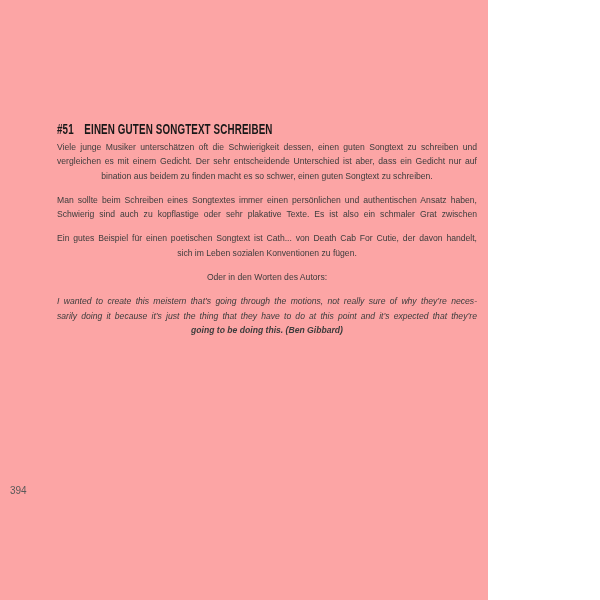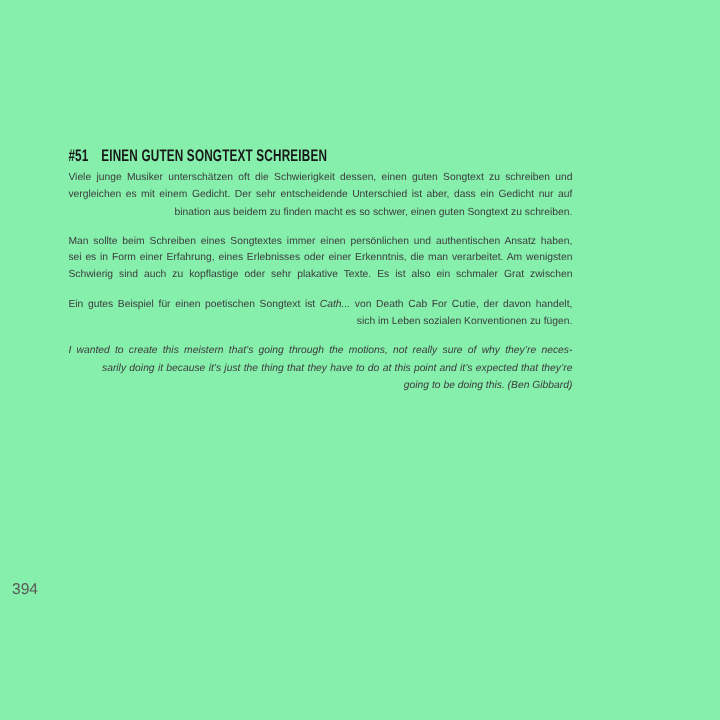--- a/index.html
+++ b/index.html
@@ -2,23 +2,23 @@
 <html><head>
 <meta charset="utf-8">
 <style>
   html, body {
     margin: 0;
     padding: 0;
     background: #ffffff;
   }
   .page {
     position: relative;
-    width: 600px;
+    width: 488px;
     height: 600px;
-    background: #86efac;
+    background: #fca5a5;
     overflow: hidden;
     font-family: "Liberation Sans", sans-serif;
   }
   .content {
     position: absolute;
     left: 57px;
     top: 122px;
     width: 420px;
   }
   .heading {
@@ -37,33 +37,33 @@
   }
   .paras {
     font-size: 8.6px;
     line-height: 14.3px;
     color: #3c3c3c;
   }
   .para {
     margin: 0 0 10px 0;
   }
   .line {
-    text-align: right;
+    text-align: center;
     white-space: normal;
     overflow: hidden;
   }
   .line.j {
     text-align: justify;
     text-align-last: justify;
   }
   .pagenum {
     position: absolute;
     left: 10px;
     top: 485px;
-    font-size: 13px;
+    font-size: 10px;
     line-height: 11px;
     color: #595959;
   }
 </style>
 </head>
 <body>
 
 <div class="page">
   <div class="content">
     <h1 class="heading">
@@ -71,28 +71,30 @@
       <span class="h-title">EINEN GUTEN SONGTEXT SCHREIBEN</span>
     </h1>
     <div class="paras">
         <div class="para">
           <div class="line j"><span>Viele junge Musiker unterschätzen oft die Schwierigkeit dessen, einen guten Songtext zu schreiben und</span></div>
           <div class="line j"><span>vergleichen es mit einem Gedicht. Der sehr entscheidende Unterschied ist aber, dass ein Gedicht nur auf</span></div>
           <div class="line"><span>bination aus beidem zu finden macht es so schwer, einen guten Songtext zu schreiben.</span></div>
         </div>
         <div class="para">
           <div class="line j"><span>Man sollte beim Schreiben eines Songtextes immer einen persönlichen und authentischen Ansatz haben,</span></div>
-          <div class="line j"><span>sei es in Form einer Erfahrung, eines Erlebnisses oder einer Erkenntnis, die man verarbeitet. Am wenigsten</span></div>
           <div class="line j"><span>Schwierig sind auch zu kopflastige oder sehr plakative Texte. Es ist also ein schmaler Grat zwischen</span></div>
         </div>
         <div class="para">
-          <div class="line j"><span>Ein gutes Beispiel für einen poetischen Songtext ist </span><span style="font-style: italic;">Cath...</span><span> von Death Cab For Cutie, der davon handelt,</span></div>
+          <div class="line j"><span>Ein gutes Beispiel für einen poetischen Songtext ist </span><span style="">Cath...</span><span> von Death Cab For Cutie, der davon handelt,</span></div>
           <div class="line"><span>sich im Leben sozialen Konventionen zu fügen.</span></div>
         </div>
         <div class="para">
+          <div class="line"><span>Oder in den Worten des Autors:</span></div>
+        </div>
+        <div class="para">
           <div class="line j"><span style="font-style: italic;">I wanted to create this meistern that’s going through the motions, not really sure of why they’re neces-</span></div>
-          <div class="line j"><span style="font-style: italic; margin-left: 28px;">sarily doing it because it’s just the thing that they have to do at this point and it’s expected that they’re</span></div>
-          <div class="line"><span style="font-style: italic;">going to be doing this. (Ben Gibbard)</span></div>
+          <div class="line j"><span style="font-style: italic;">sarily doing it because it’s just the thing that they have to do at this point and it’s expected that they’re</span></div>
+          <div class="line"><span style="font-style: italic; font-weight: bold;">going to be doing this. (Ben Gibbard)</span></div>
         </div>
       </div>
   </div>
   <div class="pagenum">394</div>
 </div>
 
 </body></html>

